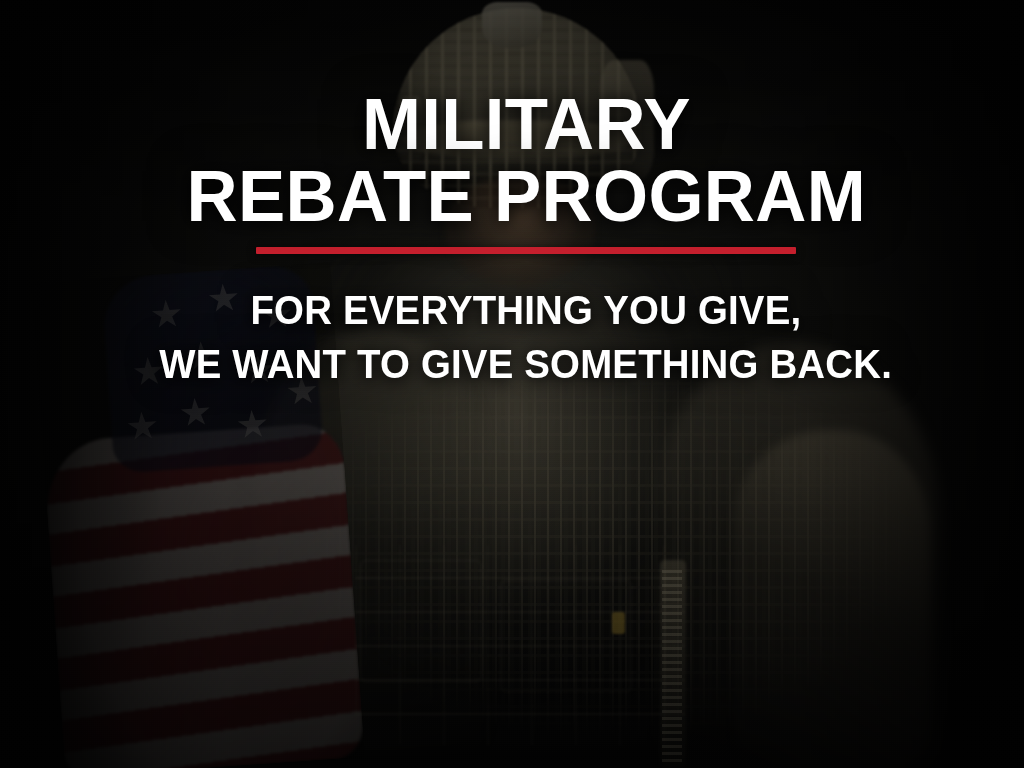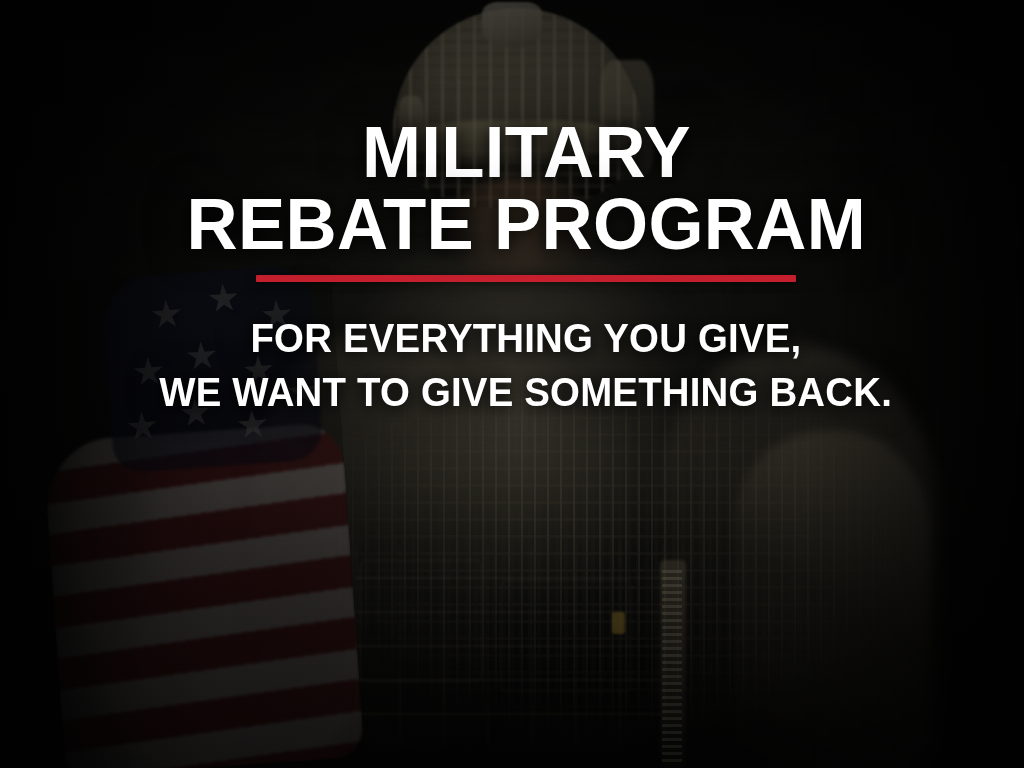--- a/index.html
+++ b/index.html
@@ -294,21 +294,21 @@
   }
 
   
   .overlay {
     position: absolute;
     inset: 0;
     display: flex;
     flex-direction: column;
     align-items: center;
     justify-content: flex-start;
-    padding-top: 118px;
+    padding-top: 90px;
     box-sizing: border-box;
     margin-left: 28px;
   }
   .headline {
     color: #ffffff;
     font-weight: 700;
     font-stretch: condensed;
     text-align: center;
     letter-spacing: 0.3px;
     line-height: 0.93;

